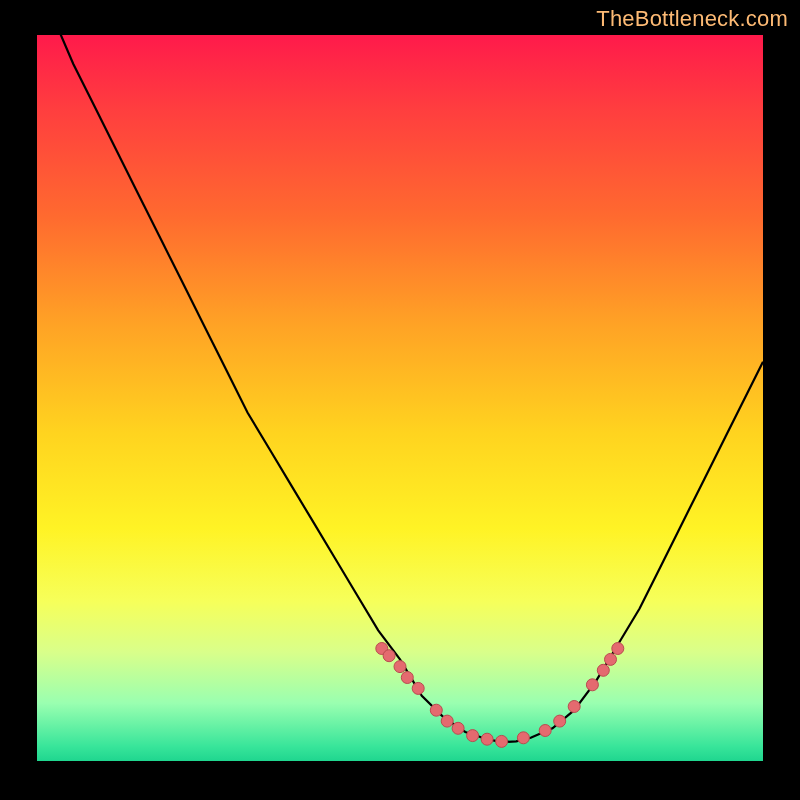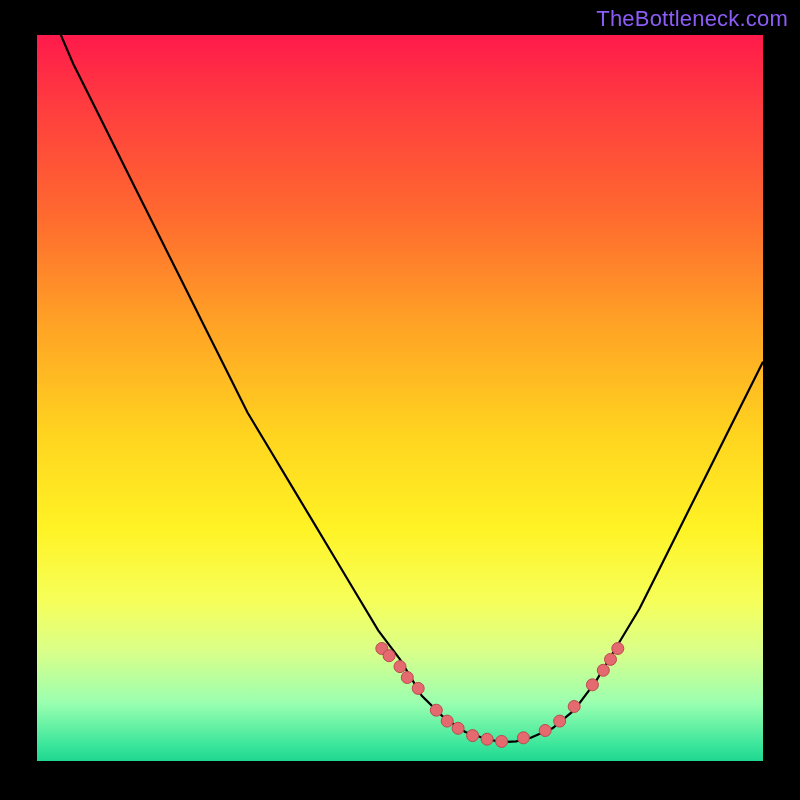--- a/index.html
+++ b/index.html
@@ -16,21 +16,21 @@
     top: 0;
     left: 0;
     width: 800px;
     height: 800px;
     background: #000;
   }
   .watermark {
     position: absolute;
     top: 6px;
     right: 12px;
-    color: #8b5cf6;
+    color: #fdba74;
     font-size: 22px;
     font-weight: 500;
     letter-spacing: 0.2px;
     text-align: right;
   }
   .plot {
     position: absolute;
     left: 37px;
     top: 35px;
     width: 726px;

